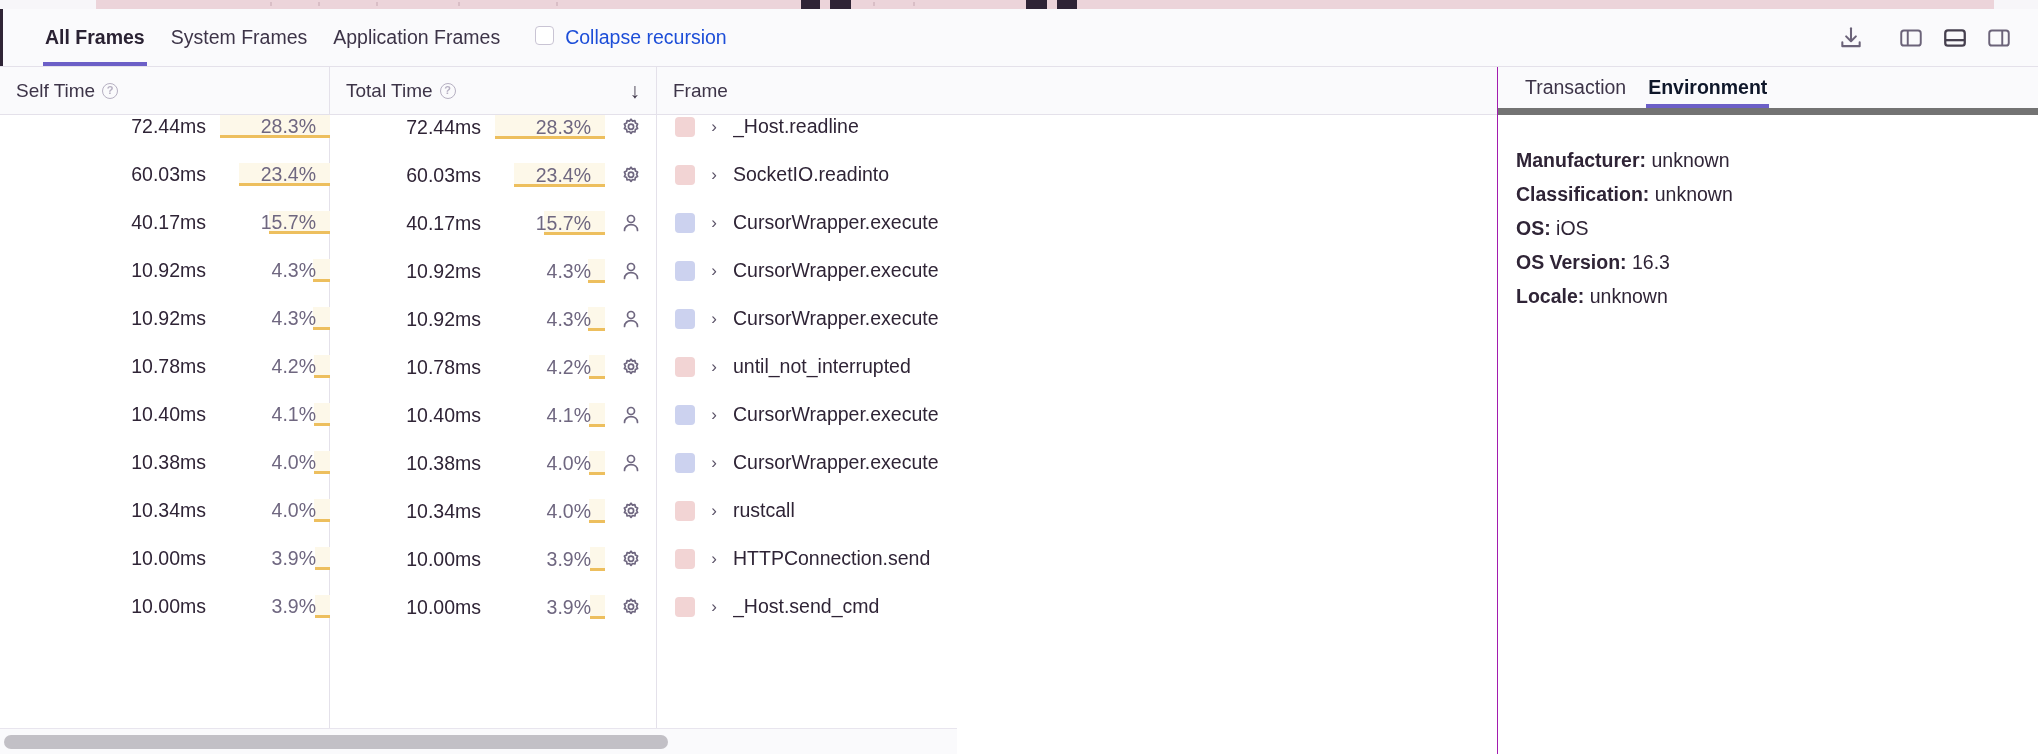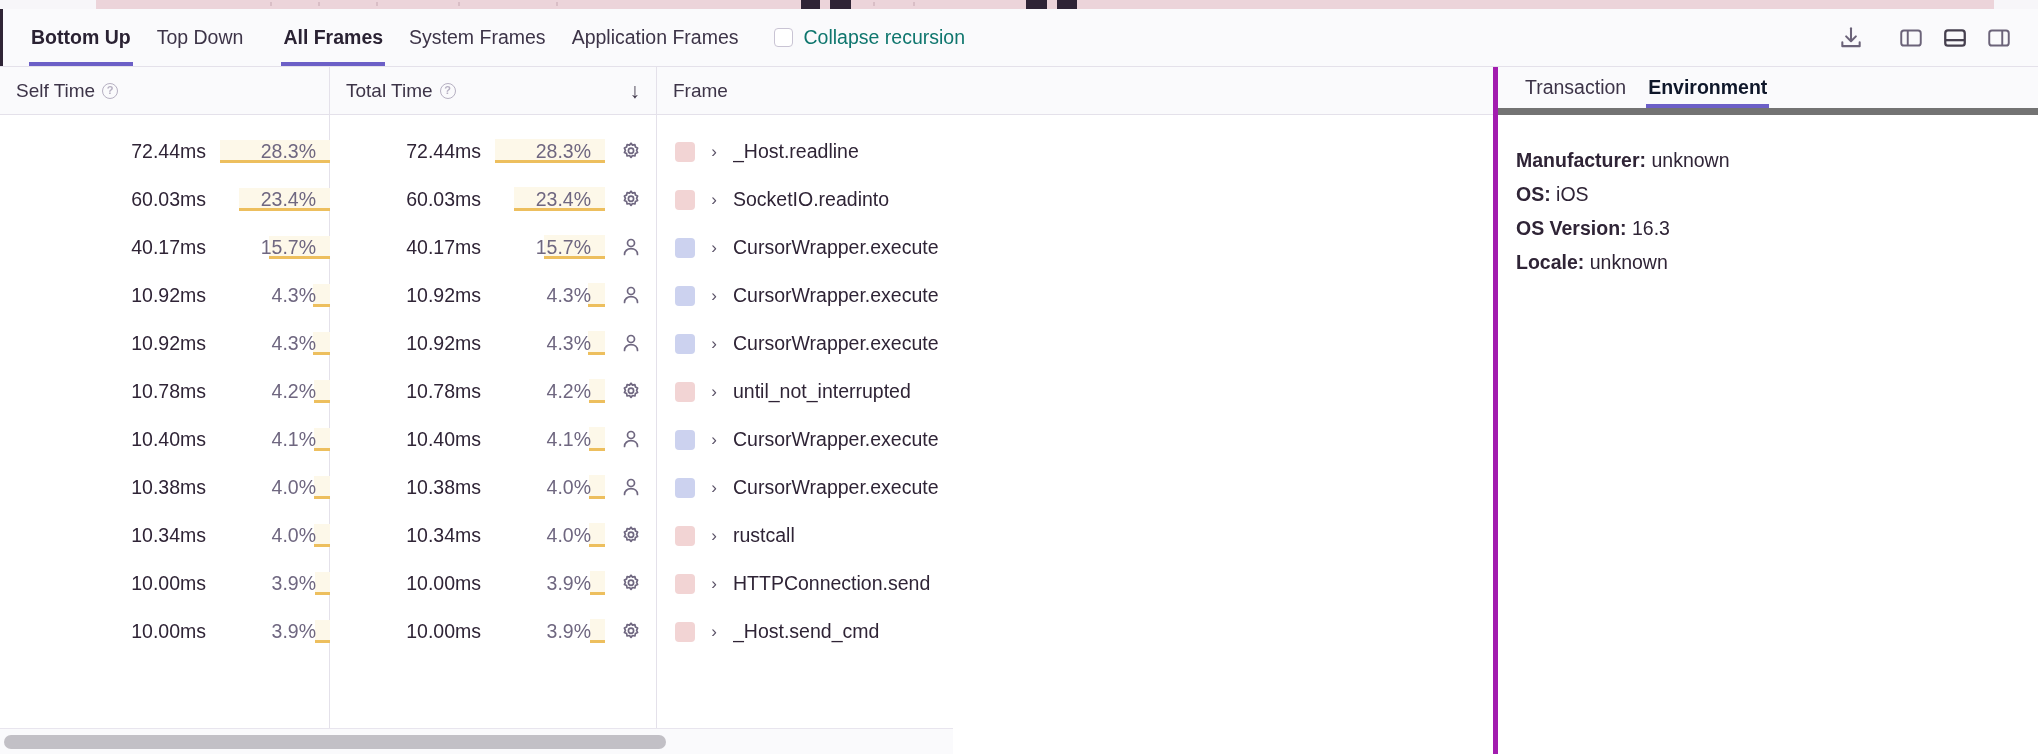--- a/index.html
+++ b/index.html
@@ -89,26 +89,25 @@
     left: 11px; right: 11px;
     bottom: 0;
     height: 4px;
     background: #6c5fc7;
   }
 
   .tab-sep { width: 14px; }
 
   .collapse-wrap {
     display: flex;
-    align-items: center;
     gap: 11px;
     margin-left: 22px;
     cursor: pointer;
     font-size: 19.5px;
-    color: #0f766e;
+    color: #1d4ed8;
     white-space: nowrap;
   }
   .checkbox {
     width: 19px; height: 19px;
     border: 1.5px solid #c9c4d4;
     border-radius: 4px;
     background: #ffffff;
     flex: 0 0 auto;
   }
 
@@ -130,21 +129,21 @@
     display: flex;
     min-height: 0;
     position: relative;
   }
 
   .table-pane {
     flex: 1 1 auto;
     min-width: 0;
     display: flex;
     flex-direction: column;
-    border-right: 5px solid #a21caf;
+    border-right: 1px solid #a21caf;
     background: #ffffff;
     position: relative;
   }
 
   
   .thead {
     display: flex;
     height: 48px;
     flex: 0 0 auto;
     background: #fafafc;
@@ -199,21 +198,21 @@
   }
   .col-rule { border-right: 1px solid #e4e1ea; height: 100%; }
   .col-rule.self  { width: 330px; flex: 0 0 330px; }
   .col-rule.total { width: 327px; flex: 0 0 327px; }
 
   .rows { position: relative; }
 
   .row {
     display: flex;
     height: 48px;
-    align-items: flex-end;
+    align-items: flex-start;
     cursor: pointer;
   }
 
   .cell-time {
     width: 330px;
     flex: 0 0 330px;
     display: flex;
     align-items: stretch;
   }
   .cell-time.total { width: 327px; flex: 0 0 327px; }
@@ -377,28 +376,20 @@
     <div class="flame-seg" style="left:830px;width:21px"></div>
     <div class="flame-tick" style="left:873px"></div>
     <div class="flame-tick" style="left:913px"></div>
     <div class="flame-seg" style="left:1026px;width:21px"></div>
     <div class="flame-seg" style="left:1057px;width:20px"></div>
     <div class="flame-left" style="left:auto;right:0;width:44px"></div>
   </div>
 
   <div class="toolbar">
 
-    <div class="tabgroup">
-      <div class="tab active">
-        <span>Bottom Up</span>
-      </div>
-      <div class="tab">
-        <span>Top Down</span>
-      </div>
-    </div>
 
     <div class="tab-sep"></div>
 
     <div class="tabgroup">
       <div class="tab active">
         <span>All Frames</span>
       </div>
       <div class="tab">
         <span>System Frames</span>
       </div>
@@ -804,19 +795,20 @@
       <div class="detail-tabs">
         <div class="dtab">
           <span>Transaction</span>
         </div>
         <div class="dtab active">
           <span>Environment</span>
         </div>
       </div>
       <div class="detail-body" id="detail-body">
           <div class="detail-row"><span class="detail-key">Manufacturer:</span> <span class="detail-val">unknown</span></div>
+          <div class="detail-row"><span class="detail-key">Classification:</span> <span class="detail-val">unknown</span></div>
           <div class="detail-row"><span class="detail-key">OS:</span> <span class="detail-val">iOS</span></div>
           <div class="detail-row"><span class="detail-key">OS Version:</span> <span class="detail-val">16.3</span></div>
           <div class="detail-row"><span class="detail-key">Locale:</span> <span class="detail-val">unknown</span></div>
         </div>
     </div>
   </div>
 </div>
 
 </body></html>

